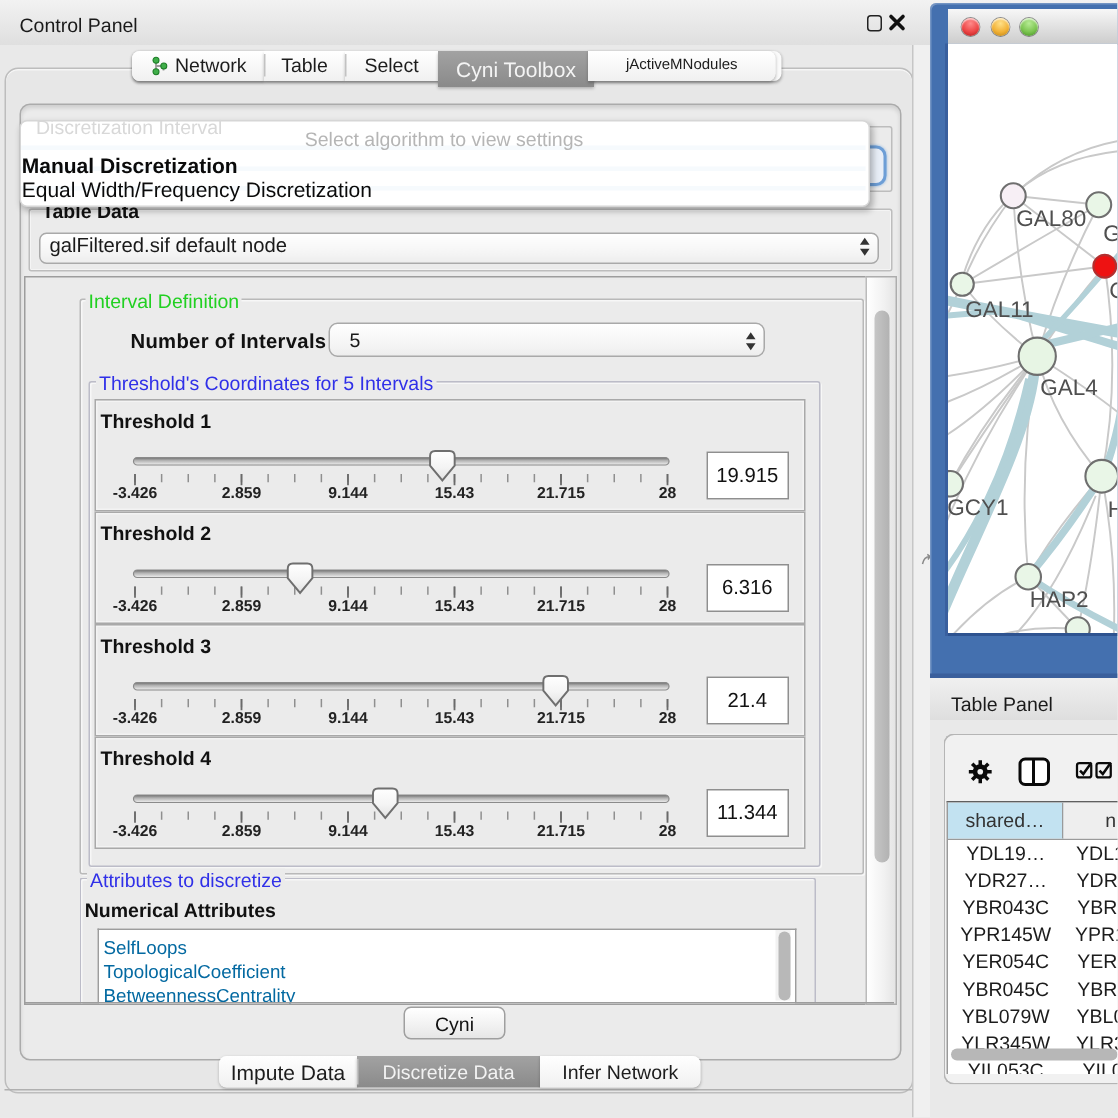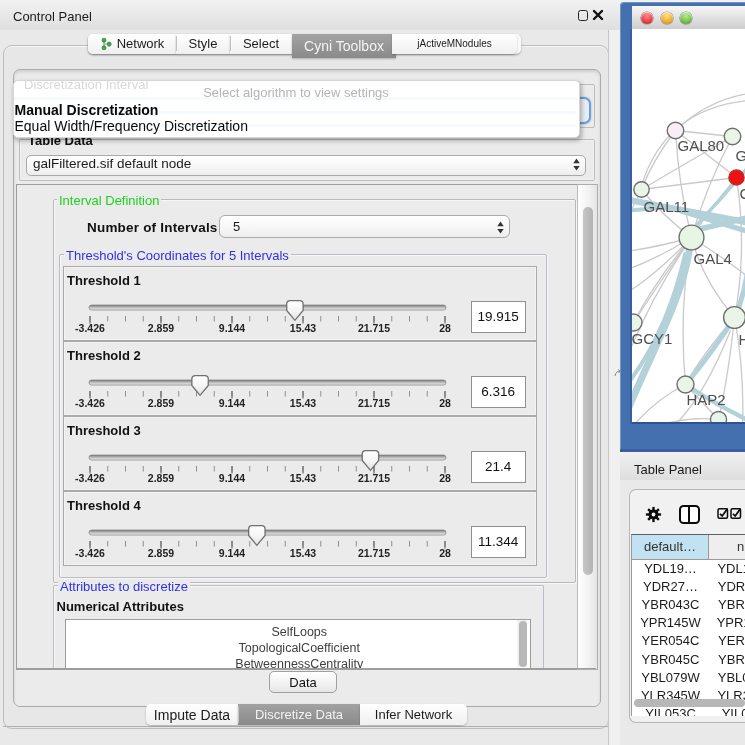--- a/index.html
+++ b/index.html
@@ -19,21 +19,21 @@
 
 <div class="abs" style="left:2.5px;top:45px;width:604px;height:682px;background:#e7e7e7;
      border:1px solid #bdbdbd;border-radius:9px;box-shadow:inset 0 1px 0 #f6f6f6;"></div>
 <div class="abs" style="left:88px;top:33.5px;width:433px;height:20px;background:#fafafa;border-radius:5px;box-shadow:0 1px 2px rgba(0,0,0,0.3);"></div>
 <div class="abs" style="left:88px;top:33.5px;width:88px;height:20px;background:linear-gradient(#ffffff,#f0f0f0);border-top-left-radius:5px;border-bottom-left-radius:5px;display:flex;align-items:center;justify-content:center;font-size:13px;color:#1c1c1c;box-shadow:0 1px 2px rgba(0,0,0,0.25);"><svg width="13" height="14" viewBox="0 0 13 14" style="margin-right:4px;">
         <path d="M4 3.5 L4 10.5 M4 7 L9 7 M9 7 L9 10" stroke="#9a9a9a" stroke-width="1.2" fill="none"></path>
         <circle cx="4" cy="3.2" r="2" fill="#3fae49" stroke="#1e7e28" stroke-width="0.7"></circle>
         <circle cx="4" cy="10.8" r="2" fill="#3fae49" stroke="#1e7e28" stroke-width="0.7"></circle>
         <circle cx="9.2" cy="7" r="2" fill="#3fae49" stroke="#1e7e28" stroke-width="0.7"></circle>
         </svg>Network</div>
-<div class="abs" style="left:176px;top:33.5px;width:54px;height:20px;background:linear-gradient(#ffffff,#f0f0f0);display:flex;align-items:center;justify-content:center;font-size:13px;color:#1c1c1c;box-shadow:0 1px 2px rgba(0,0,0,0.25);">Style</div>
+<div class="abs" style="left:176px;top:33.5px;width:54px;height:20px;background:linear-gradient(#ffffff,#f0f0f0);display:flex;align-items:center;justify-content:center;font-size:13px;color:#1c1c1c;box-shadow:0 1px 2px rgba(0,0,0,0.25);">Table</div>
 <div class="abs" style="left:230px;top:33.5px;width:62px;height:20px;background:linear-gradient(#ffffff,#f0f0f0);display:flex;align-items:center;justify-content:center;font-size:13px;color:#1c1c1c;box-shadow:0 1px 2px rgba(0,0,0,0.25);">Select</div>
 <div class="abs" style="left:292px;top:33.5px;width:104px;height:24px;background:linear-gradient(#a2a2a2,#8a8a8a);display:flex;align-items:center;justify-content:center;font-size:14px;color:#f4f4f4;box-shadow:0 1px 2px rgba(0,0,0,0.25);">Cyni Toolbox</div>
 <div class="abs" style="left:392px;top:33.5px;width:125px;height:20px;background:linear-gradient(#ffffff,#f0f0f0);border-top-right-radius:5px;border-bottom-right-radius:5px;display:flex;align-items:center;justify-content:center;font-size:10px;color:#1c1c1c;box-shadow:0 1px 2px rgba(0,0,0,0.25);">jActiveMNodules</div>
 <div class="abs" style="left:176px;top:36px;width:1px;height:15px;background:#c2c2c2;"></div>
 <div class="abs" style="left:230px;top:36px;width:1px;height:15px;background:#c2c2c2;"></div>
 <div class="abs" style="left:13px;top:69px;width:586px;height:636px;background:#ebebeb;
      border:1px solid #ababab;border-radius:7px;box-shadow:inset 0 2px 3px rgba(0,0,0,0.12);"></div>
 
 <div class="abs" style="left:18.5px;top:84px;width:574px;height:42px;border:1px solid #bdbdbd;border-radius:2px;"></div>
 
@@ -276,31 +276,31 @@
     <text x="382.00" y="66" font-size="10.5" font-weight="bold" fill="#222" text-anchor="middle" font-family="Liberation Sans">28</text>
     <path d="M 185.65 38 Q 185.65 34.6 189.05 34.6 L 198.65 34.6 Q 202.05 34.6 202.05 38 L 202.05 44.5 L 193.85 54.3 L 185.65 44.5 Z" fill="url(#thg)" stroke="#6f6f6f" stroke-width="1.3"></path>
 </svg>
 <div class="abs" style="left:470.7px;top:525.5px;width:53px;height:30.5px;background:#fff;border:1px solid #8f8f8f;
      display:flex;align-items:center;justify-content:center;font-size:13.5px;color:#111;">11.344</div>
 
 <div class="abs" style="left:53px;top:585px;width:489px;height:83px;border:1px solid #bcbcc8;border-bottom:none;border-radius:2px 2px 0 0;box-shadow:inset 1px 1px 0 #f7f7f7;"></div>
 <div class="abs" style="left:58px;top:579px;font-size:13px;color:#3030e8;background:#ebebeb;padding:0 2px;">Attributes to discretize</div>
 <div class="abs b13" style="left:56.5px;top:598.5px;">Numerical Attributes</div>
 <div class="abs" style="left:64.5px;top:618.5px;width:464px;height:49px;background:#ffffff;border:1px solid #9d9d9d;border-bottom:none;overflow:hidden;">
-  <div style="font-size:12.5px;color:#404040;margin:4px 0 0 3.5px;line-height:16.1px;text-align:center;">SelfLoops<br>TopologicalCoefficient<br>BetweennessCentrality</div>
+  <div style="font-size:12.5px;color:#0369a1;margin:4px 0 0 3.5px;line-height:16.1px;">SelfLoops<br>TopologicalCoefficient<br>BetweennessCentrality</div>
 </div>
 <div class="abs" style="left:517px;top:619.5px;width:10px;height:47px;background:#f2f2f2;"></div>
 <div class="abs" style="left:518.5px;top:621px;width:8px;height:46px;background:#b8b8b8;border-radius:4px;"></div>
 
 <div class="abs" style="left:577px;top:183.5px;width:19px;height:484px;background:linear-gradient(90deg,#ffffff,#f1f1f1 60%,#e4e4e4);border:1px solid #adadad;border-left:1px solid #bbb;"></div>
 <div class="abs" style="left:582.5px;top:207px;width:10px;height:368px;background:linear-gradient(90deg,#c6c6c6,#b2b2b2);border-radius:5px;"></div>
 
 <div class="abs" style="left:16px;top:667.5px;width:580px;height:1px;background:#9d9d9d;"></div>
 <div class="abs" style="left:269px;top:671px;width:66px;height:20px;background:linear-gradient(#ffffff,#f1f1f1 60%,#e6e6e6);border:1px solid #9f9f9f;border-radius:5px;
-     display:flex;align-items:center;justify-content:center;font-size:13px;color:#111;">Data</div>
+     display:flex;align-items:center;justify-content:center;font-size:13px;color:#111;">Cyni</div>
 <div class="abs" style="left:2.5px;top:726px;width:605px;height:1px;background:#b0b0b0;"></div>
 <div class="abs" style="left:146px;top:704px;width:92px;height:21px;background:linear-gradient(#ffffff,#f0f0f0);border-top-left-radius:5px;border-bottom-left-radius:5px;display:flex;align-items:center;justify-content:center;font-size:14px;color:#1c1c1c;box-shadow:0 1px 2px rgba(0,0,0,0.25);text-align:right;">Impute Data</div>
 <div class="abs" style="left:238px;top:704px;width:122px;height:21px;background:linear-gradient(#a2a2a2,#8a8a8a);display:flex;align-items:center;justify-content:center;font-size:13px;color:#f2f2f2;box-shadow:0 1px 2px rgba(0,0,0,0.25);">Discretize Data</div>
 <div class="abs" style="left:360px;top:704px;width:107px;height:21px;background:linear-gradient(#ffffff,#f0f0f0);border-top-right-radius:5px;border-bottom-right-radius:5px;display:flex;align-items:center;justify-content:center;font-size:13px;color:#1c1c1c;box-shadow:0 1px 2px rgba(0,0,0,0.25);">Infer Network</div>
 <div class="abs" style="left:238px;top:706px;width:1px;height:17px;background:#c2c2c2;"></div>
 <div class="abs" style="left:13.3px;top:80.3px;width:564.7px;height:55.5px;background:#ffffff;border-radius:5px;
      border:1px solid #d6d6d6;box-shadow:1.5px 2.5px 4px rgba(0,0,0,0.28);"></div>
 <div class="abs" style="left:14px;top:97px;width:563px;height:3px;background:rgba(215,232,246,0.22);"></div>
 <div class="abs" style="left:14px;top:110.5px;width:563px;height:3px;background:rgba(215,232,246,0.22);"></div>
 <div class="abs" style="left:14px;top:124px;width:563px;height:3px;background:rgba(215,232,246,0.22);"></div>
@@ -405,21 +405,21 @@
 <svg class="abs" style="left:716.5px;top:507px;overflow:visible;" width="12" height="12" viewBox="0 0 12 12">
     <rect x="1" y="1.8" width="9.5" height="9.5" rx="1.5" fill="none" stroke="#0a0a0a" stroke-width="1.5"></rect>
     <path d="M3 6.8 L5.2 9 L10.6 1.4" stroke="#0a0a0a" stroke-width="1.7" fill="none"></path>
   </svg>
 <svg class="abs" style="left:729.5px;top:507px;overflow:visible;" width="12" height="12" viewBox="0 0 12 12">
     <rect x="1" y="1.8" width="9.5" height="9.5" rx="1.5" fill="none" stroke="#0a0a0a" stroke-width="1.5"></rect>
     <path d="M3 6.8 L5.2 9 L10.6 1.4" stroke="#0a0a0a" stroke-width="1.7" fill="none"></path>
   </svg>
 <div class="abs" style="left:631px;top:533.5px;width:114px;height:181.5px;background:#fff;border-top:1.5px solid #5f5f5f;border-left:1px solid #9a9a9a;overflow:hidden;">
     <div style="display:flex;height:24px;border-bottom:1px solid #9a9a9a;">
-      <div style="flex:none;width:76px;background:#c2e2f1;border-right:1px solid #9a9a9a;display:flex;align-items:center;justify-content:center;font-size:13px;color:#333;">default…</div>
+      <div style="flex:none;width:76px;background:#c2e2f1;border-right:1px solid #9a9a9a;display:flex;align-items:center;justify-content:center;font-size:13px;color:#333;">shared…</div>
       <div style="flex:none;width:76px;background:#eeeeee;display:flex;align-items:center;justify-content:center;font-size:13px;color:#333;">n…</div>
     </div>
     <div style="display:flex;height:18.1px;align-items:center;">
       <div style="flex:none;width:77px;text-align:center;font-size:13px;color:#1c1c1c;">YDL19…</div>
       <div style="flex:none;width:76px;text-align:center;font-size:13px;color:#1c1c1c;">YDL194W</div>
     </div>
     <div style="display:flex;height:18.1px;align-items:center;">
       <div style="flex:none;width:77px;text-align:center;font-size:13px;color:#1c1c1c;">YDR27…</div>
       <div style="flex:none;width:76px;text-align:center;font-size:13px;color:#1c1c1c;">YDR277C</div>
     </div>

